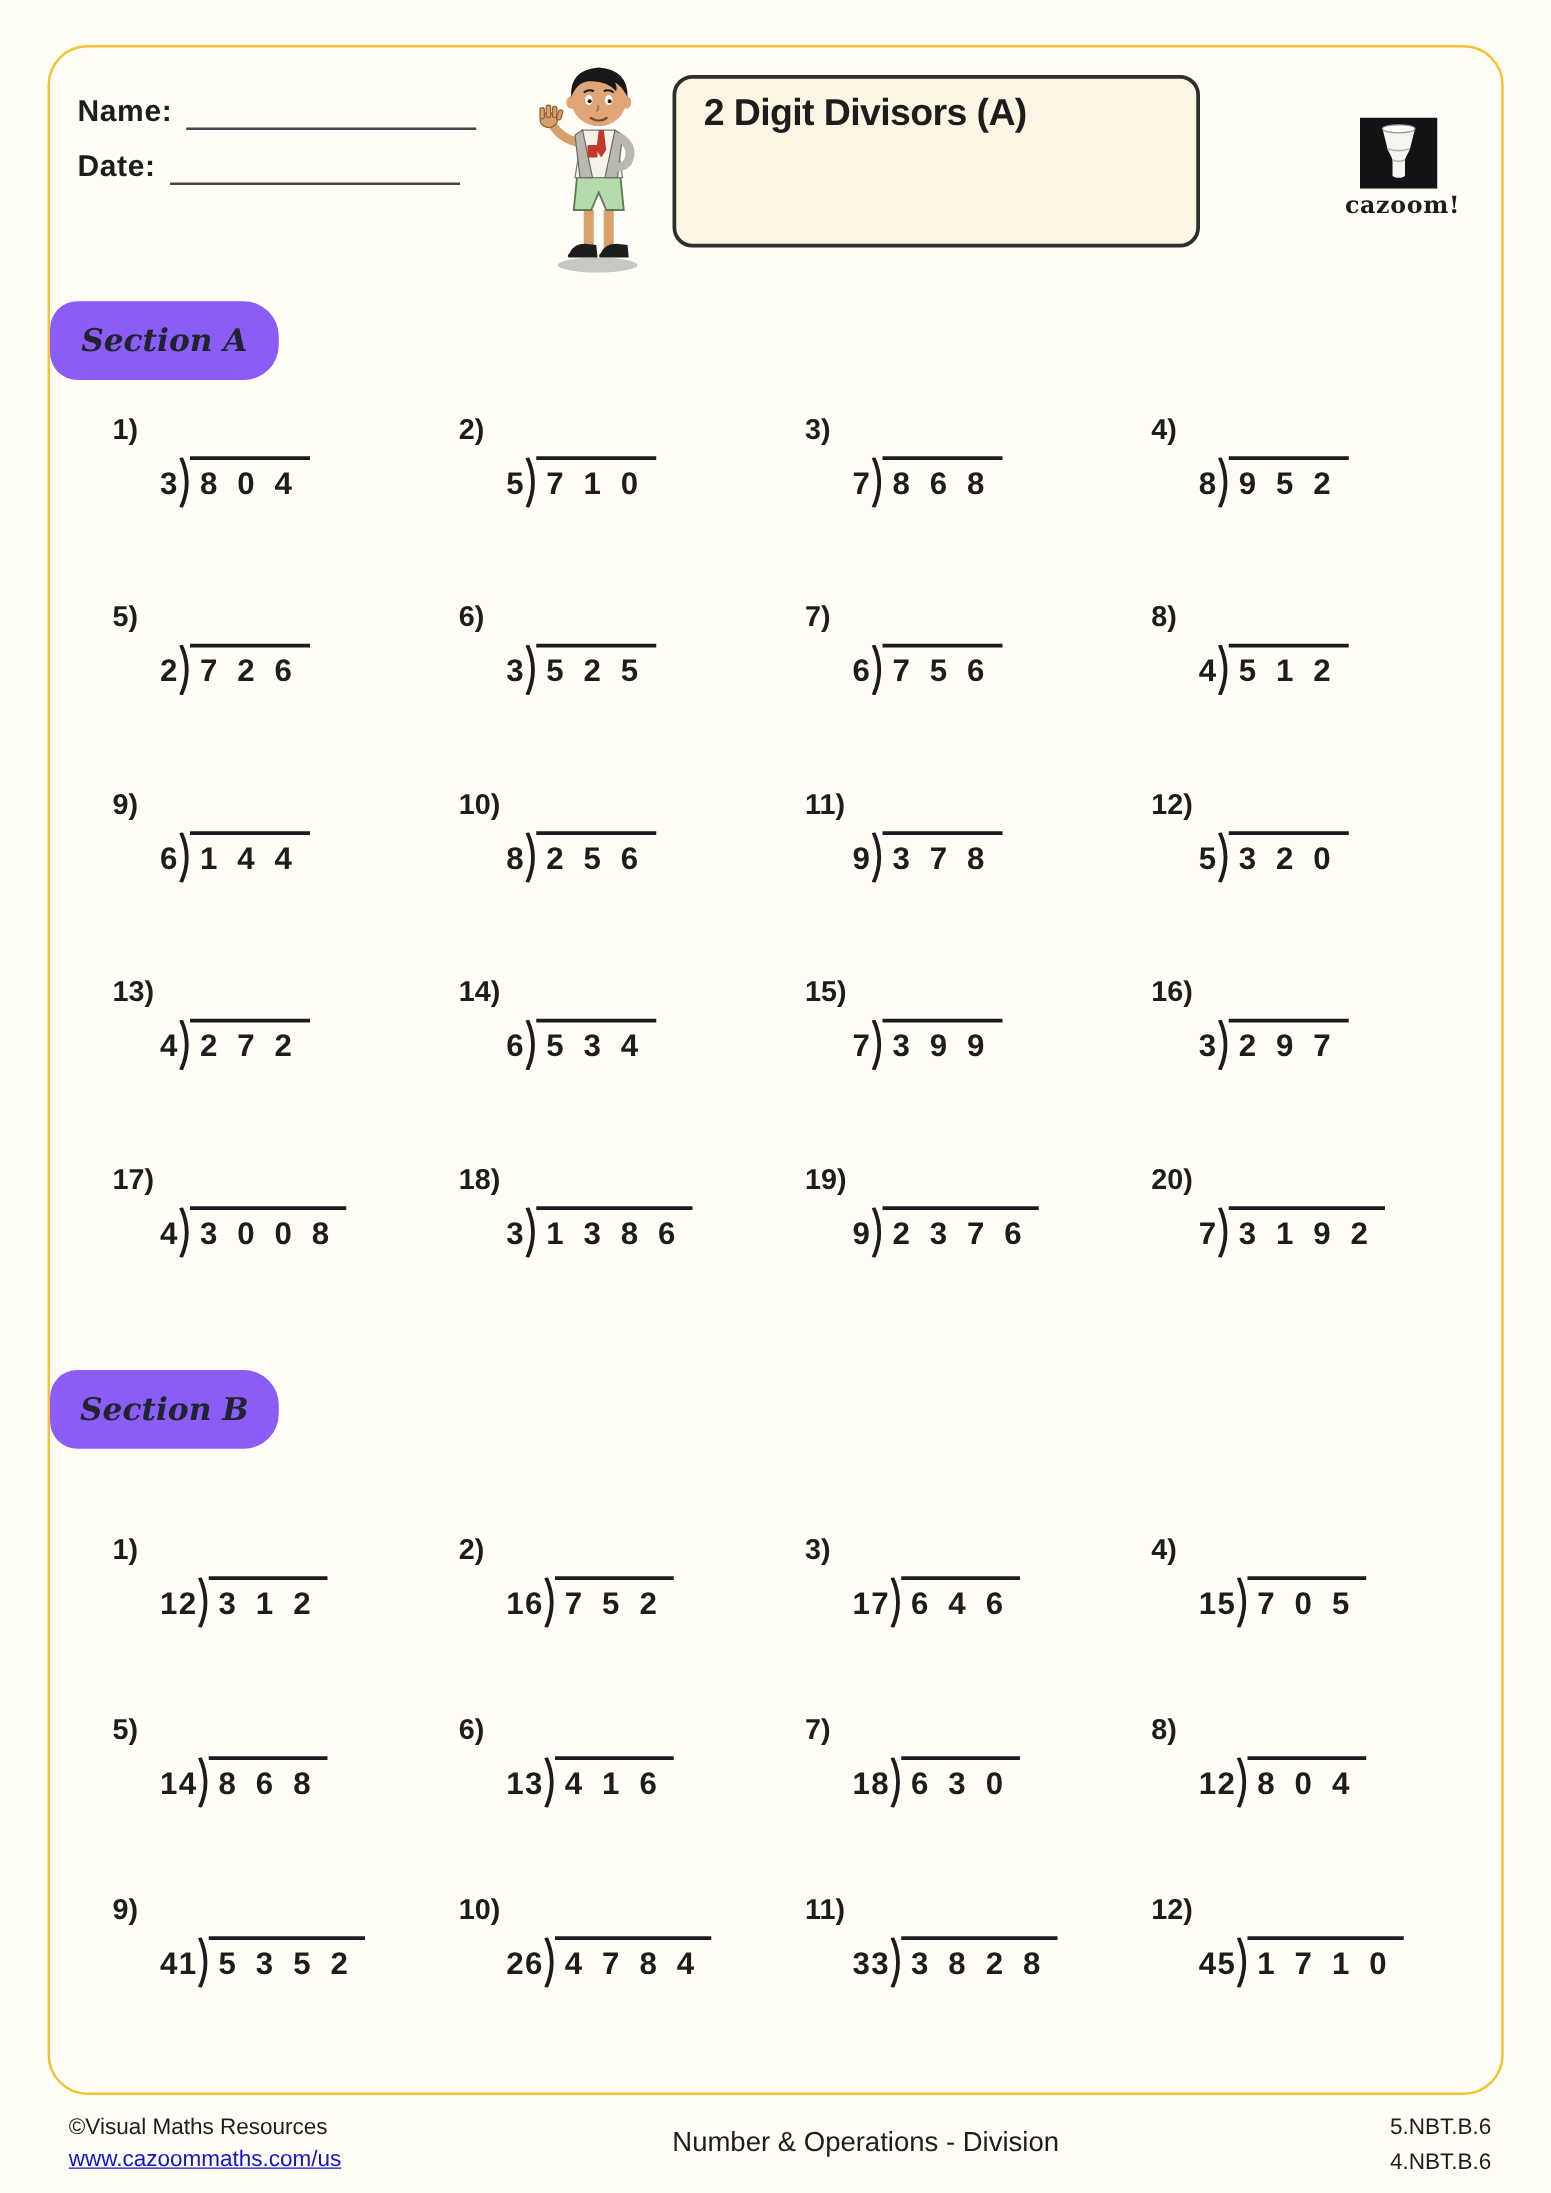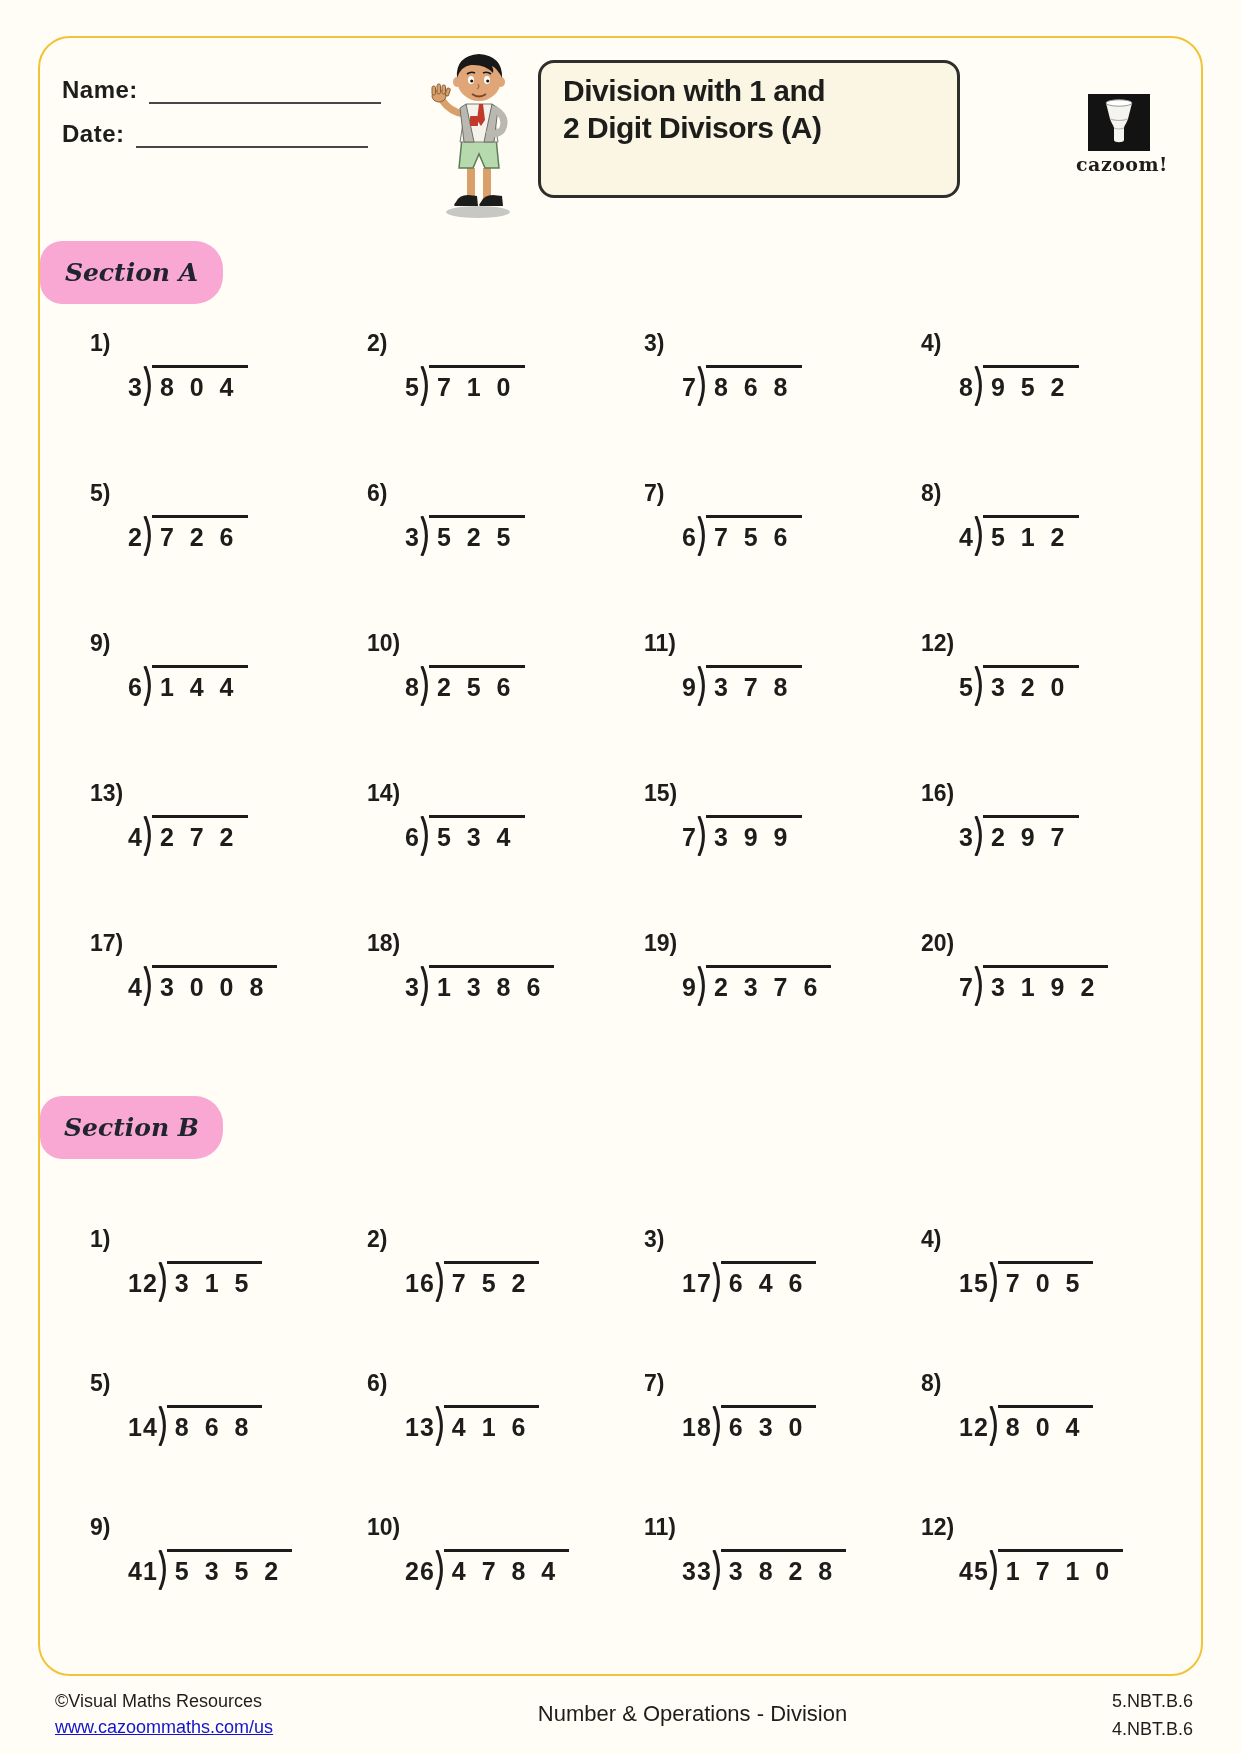--- a/index.html
+++ b/index.html
@@ -34,21 +34,21 @@
   }
   .title-box div { font-size:30px; font-weight:bold; line-height:1.23; letter-spacing:-.5px; }
 
   .logo { position:absolute; left:1036px; top:56px; width:86px; text-align:left; }
   .logo-square { width:62px; height:57px; margin:0 auto; display:block; }
   .logo-text { font-family:"DejaVu Serif", serif; font-weight:800; font-size:19px; margin-top:2px; letter-spacing:.5px; }
 
   
   .section-banner {
     position:absolute; left:0px; width:183px; height:63px;
-    background:#f9a8d4; border-radius:22px 28px 28px 22px;
+    background:#8b5cf6; border-radius:22px 28px 28px 22px;
     display:flex; align-items:center; justify-content:center;
   }
   .section-banner.a { top:203px; }
   .section-banner.b { top:1058px; }
   .section-banner span {
     font-family:"DejaVu Serif", serif; font-style:italic; font-weight:bold;
     font-size:25px; color:#20242e;
   }
 
   
@@ -130,21 +130,20 @@
     <ellipse cx="61" cy="38" rx="3" ry="4" fill="#fff"></ellipse>
     <circle cx="45.7" cy="39" r="1.6" fill="#241a12"></circle>
     <circle cx="61.7" cy="39" r="1.6" fill="#241a12"></circle>
     <path d="M41 32 q4 -3 8 -1" stroke="#181818" stroke-width="1.6" fill="none"></path>
     <path d="M57 31 q4 -2 8 1" stroke="#181818" stroke-width="1.6" fill="none"></path>
     <path d="M52 42 q2 3 -1 5" stroke="#a8744a" stroke-width="1.4" fill="none"></path>
     <path d="M46 52 q7 5 14 0" stroke="#7c4a28" stroke-width="1.8" fill="none"></path>
   </svg>
 
   <div class="title-box">
-    <div>Division with 1 and</div>
     <div>2 Digit Divisors (A)</div>
   </div>
 
   <div class="logo">
     <svg class="logo-square" viewBox="0 0 62 57">
       <rect width="62" height="57" fill="#131313"></rect>
       <path d="M18 9 C18 5.5 44 5.5 44 9 L40 25 C38 30 36.5 31.5 36 34 L36 46 C36 49 26 49 26 46 L26 34 C25.5 31.5 24 30 22 25 Z" fill="#f5f4ef"></path>
       <ellipse cx="31" cy="9" rx="13" ry="3.2" fill="#fff" stroke="#9a9a94" stroke-width="1"></ellipse>
       <path d="M22 25 q9 3 18 0" stroke="#b5b5ae" stroke-width="1.2" fill="none"></path>
       <path d="M26 34 q5 2 10 0" stroke="#b5b5ae" stroke-width="1.2" fill="none"></path>
@@ -381,21 +380,21 @@
   </div>
 </div>
   <div class="grid grid-b">
   <div class="cell">
     <div class="pnum">1)</div>
     <div class="expr">
       <span class="divisor">12</span>
       <svg class="paren" viewBox="0 0 11 40">
         <path d="M1.8 0 Q11 20 1.8 40" stroke="#1c1c1c" stroke-width="3" fill="none"></path>
       </svg>
-      <span class="dividend">3 1 5</span>
+      <span class="dividend">3 1 2</span>
     </div>
   </div>
 
   <div class="cell">
     <div class="pnum">2)</div>
     <div class="expr">
       <span class="divisor">16</span>
       <svg class="paren" viewBox="0 0 11 40">
         <path d="M1.8 0 Q11 20 1.8 40" stroke="#1c1c1c" stroke-width="3" fill="none"></path>
       </svg>

